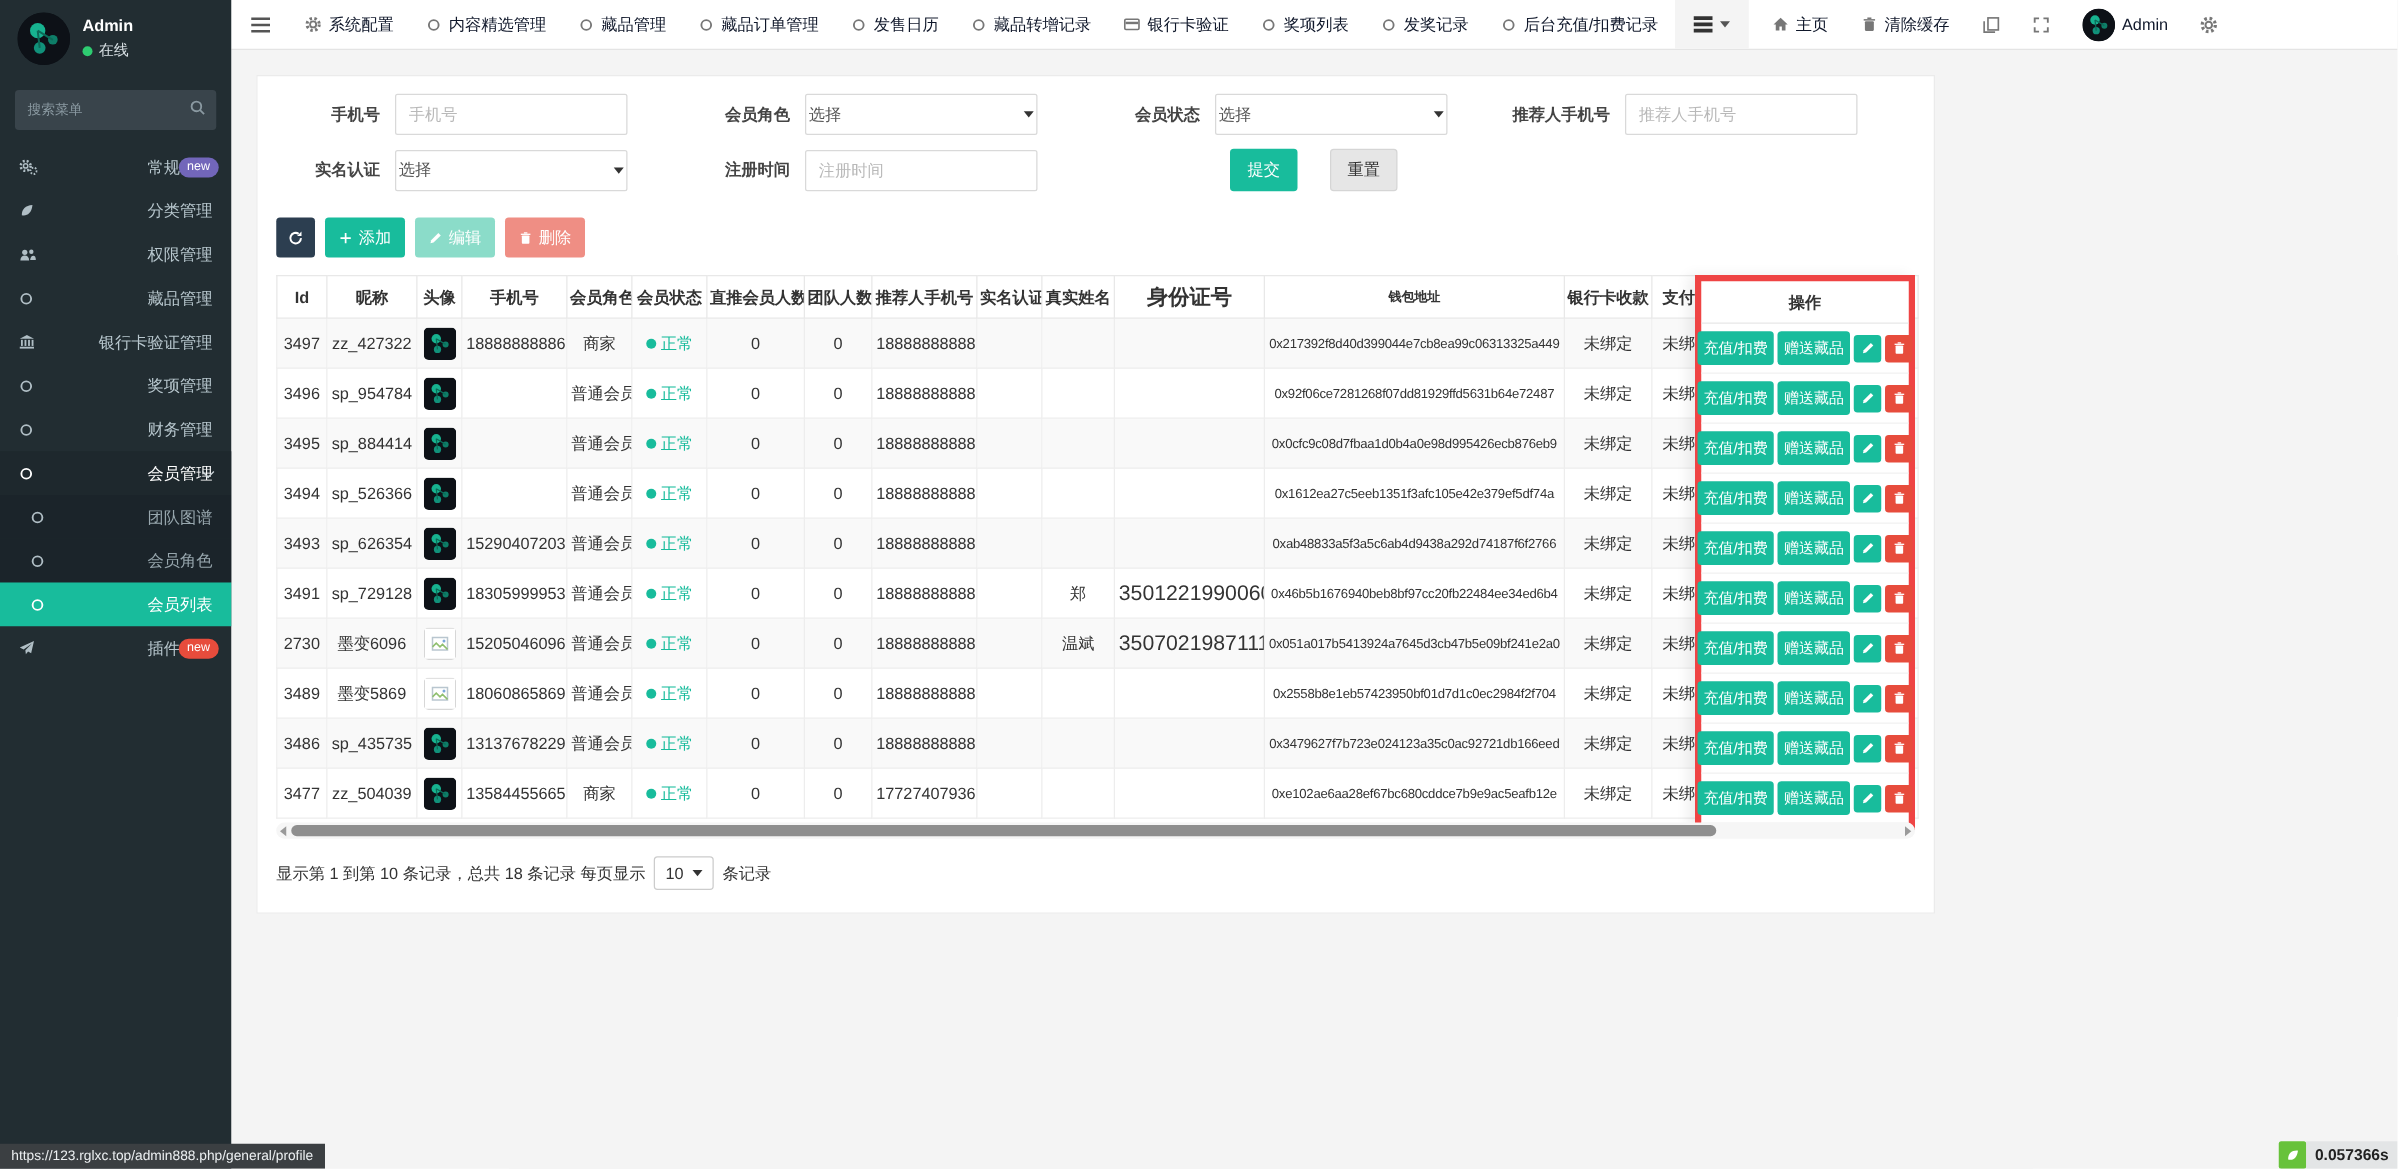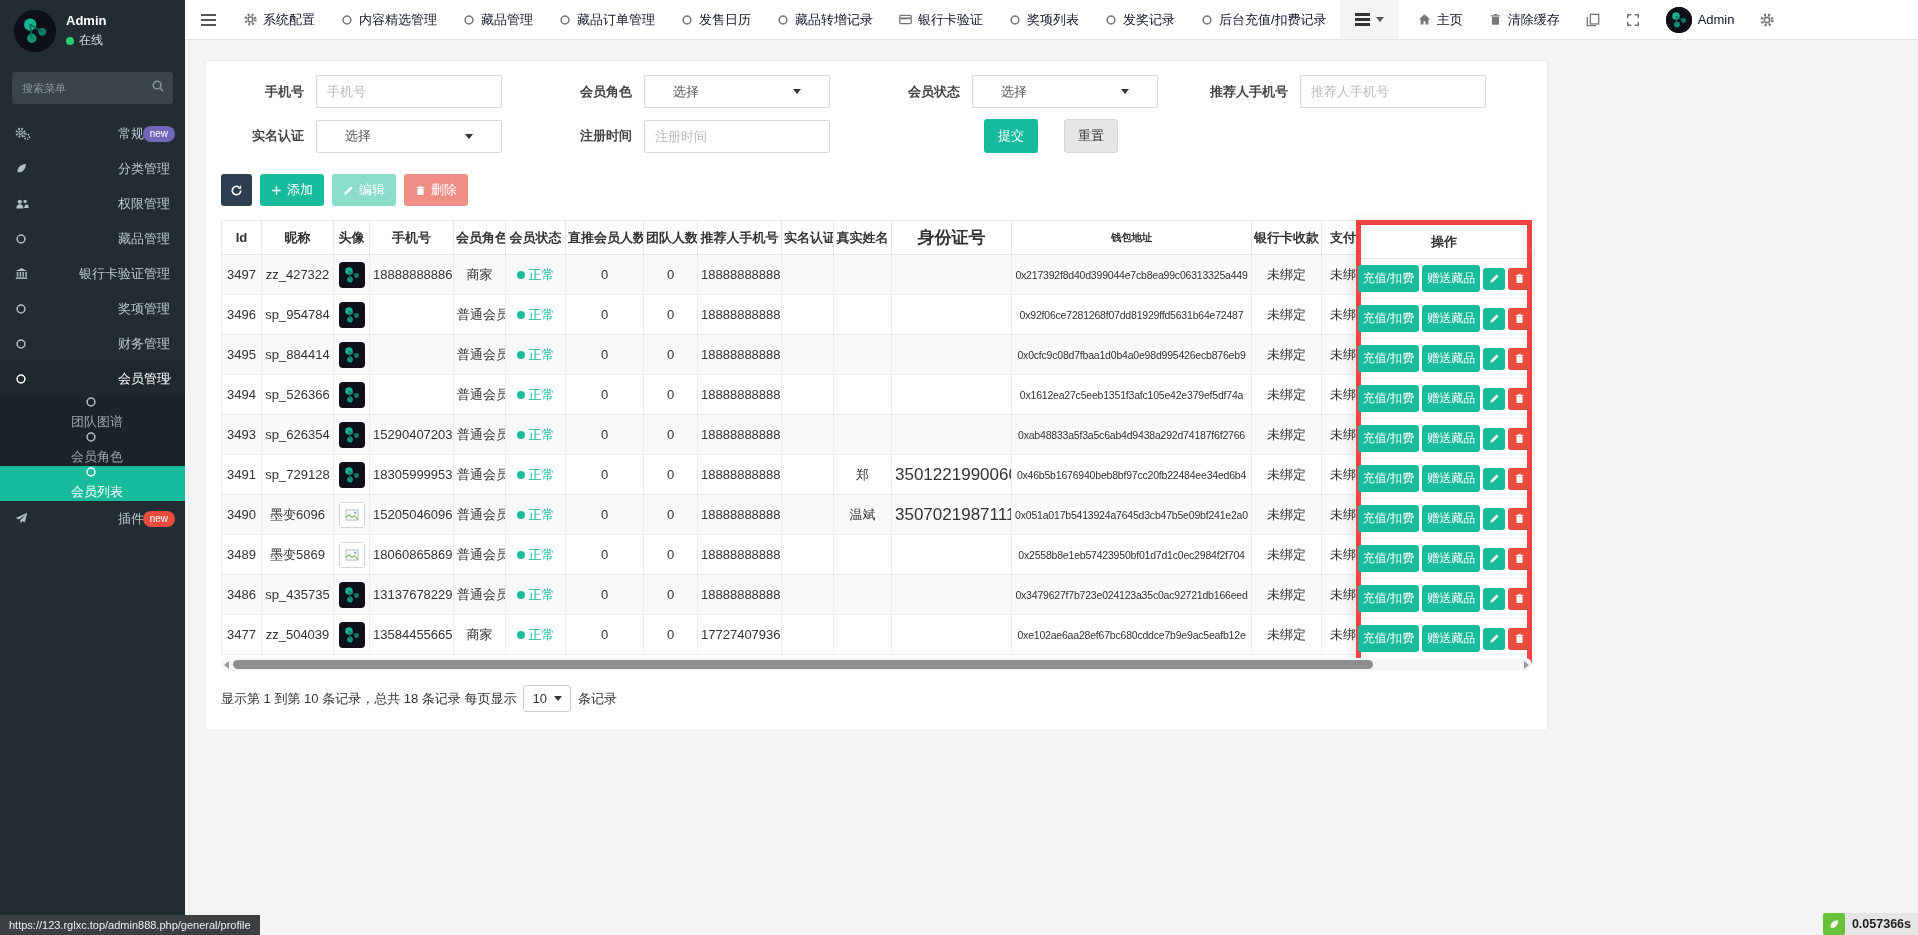--- a/index.html
+++ b/index.html
@@ -17,21 +17,21 @@
   .dot-green { width:8px; height:8px; border-radius:50%; background:#2ecc71; display:inline-block; }
   .side-search { margin:8px 12px 12px; position:relative; }
   .side-search input { width:100%; height:32px; background:#39444b; border:none; border-radius:3px; color:#eab308; padding:0 30px 0 10px; font-size:11px; outline:none; }
   .side-search input::placeholder { color:#8a99a1; }
   .side-search .s-ico { position:absolute; right:8px; top:7px; color:#8a99a1; }
   .menu { margin-top:2px; }
   .menu-item { position:relative; height:35px; display:flex; align-items:center; padding:0 15px; color:#b8c7ce; font-size:13px; cursor:pointer;justify-content:space-between; }
   .menu-item .mi-ico { width:24px; flex:none; color:#b0bec5; display:flex; align-items:center; }
   .menu-item.open { color:#fff; background:#1e282d; }
   .menu-item.open .mi-ico { color:#fff; }
-  .menu-item.sub { background:#1b242a; padding-left:24px; color:#97a6ad;flex-direction:column; }
+  .menu-item.sub { background:#1b242a; padding-left:24px; color:#97a6ad; }
   .menu-item.sub.active { background:#18bc9c; color:#fff; }
   .menu-item.sub.active .mi-ico { color:#fff; }
   .mi-badge { position:absolute; right:10px; top:50%; transform:translateY(-50%); font-size:10px; color:#fff; padding:2px 7px; border-radius:9px; line-height:1.2; }
   .mi-badge.purple { background:#7266ba; }
   .mi-badge.red { background:#e74c3c; }
   .chev { position:absolute; right:15px; top:50%; width:7px; height:7px; border-right:1.6px solid #7d8a91; border-bottom:1.6px solid #7d8a91; }
   .chev.left { transform:translateY(-50%) rotate(135deg); }
   .chev.down { transform:translateY(-70%) rotate(45deg); border-color:#cfd8dc; }
 
   
@@ -51,21 +51,21 @@
   .tab-strip { height:37px; background:#f0f0f0; display:flex; align-items:flex-end; padding-left:8px; }
   .tab { height:37px; line-height:37px; padding:0 19px; background:#e4e4e4; color:#888; margin-right:3px; cursor:pointer; font-size:13px; }
   .tab.active { background:#fff; color:#444; }
 
   .filters { padding:14px 15px 2px; }
   .f-row { display:flex; margin-bottom:11px; }
   .f-field { display:flex; align-items:center; width:328px; flex:none; }
   .f-label { width:95px; text-align:right; padding-right:12px; font-weight:bold; color:#444; flex:none; }
   .f-input { width:186px; height:33px; border:1px solid #d9d9d9; border-radius:2px; padding:0 10px; font-size:13px; color:#555; outline:none; }
   .f-input::placeholder { color:#b9b9b9; }
-  .f-select { width:186px; height:33px; border:1px solid #d9d9d9; border-radius:2px; padding:0 28px; display:flex; align-items:center; justify-content:space-between; color:#555; cursor:pointer; background:#fff; }
+  .f-select { width:186px; height:33px; border:1px solid #d9d9d9; border-radius:2px; padding:0 2px; display:flex; align-items:center; justify-content:space-between; color:#555; cursor:pointer; background:#fff; }
   .f-select .caret { width:0;height:0;border-left:4px solid transparent;border-right:4px solid transparent;border-top:5px solid #333; }
   .f-btns { display:flex; align-items:center; gap:26px; padding-left:107px; }
   .btn { border:none; border-radius:3px; font-size:13px; cursor:pointer; padding:8px 14px; color:#fff; font-family:inherit; }
   .btn.teal { background:#18bc9c; }
   .btn.gray { background:#e6e6e6; color:#333; border:1px solid #d5d5d5; padding:7px 13px; }
 
   .toolbar { display:flex; gap:8px; padding:8px 15px 0; }
   .tbtn { display:flex; align-items:center; gap:5px; border-radius:3px; color:#fff; padding:7px 11px; font-size:13px; cursor:pointer; }
   .tbtn.dark { background:#2c3e50; padding:7px 9px; }
   .tbtn.teal { background:#18bc9c; }
@@ -697,21 +697,21 @@
             <td class="col-team">0</td>
             <td class="col-referrer">18888888888</td>
             <td class="col-auth"></td>
             <td class="col-realname">郑</td>
             <td class="col-idcard">350122199006074313</td>
             <td class="col-wallet">0x46b5b1676940beb8bf97cc20fb22484ee34ed6b4</td>
             <td class="col-bank">未绑定</td>
             <td class="col-alipay">未绑定</td>
           </tr>
           <tr>
-            <td class="col-id">3490</td>
+            <td class="col-id">2730</td>
             <td class="col-nickname">墨变6096</td>
             <td class="col-avatar">
               <div class="row-avatar">
                 <svg viewBox="0 0 26 26" width="26" height="26">
                   <rect x="0.5" y="0.5" width="25" height="25" fill="#fff" stroke="#d7d7d7"></rect>
                   <rect x="7" y="8" width="12" height="10" fill="none" stroke="#b9c6cf" stroke-width="1.2"></rect>
                   <path d="M7 15.5l3-3 3 3 2-2 4 4" fill="none" stroke="#8fbf6f" stroke-width="1.2"></path>
                   <circle cx="16.2" cy="10.8" r="1.2" fill="#7aa7d9"></circle>
                 </svg>
               </div>

